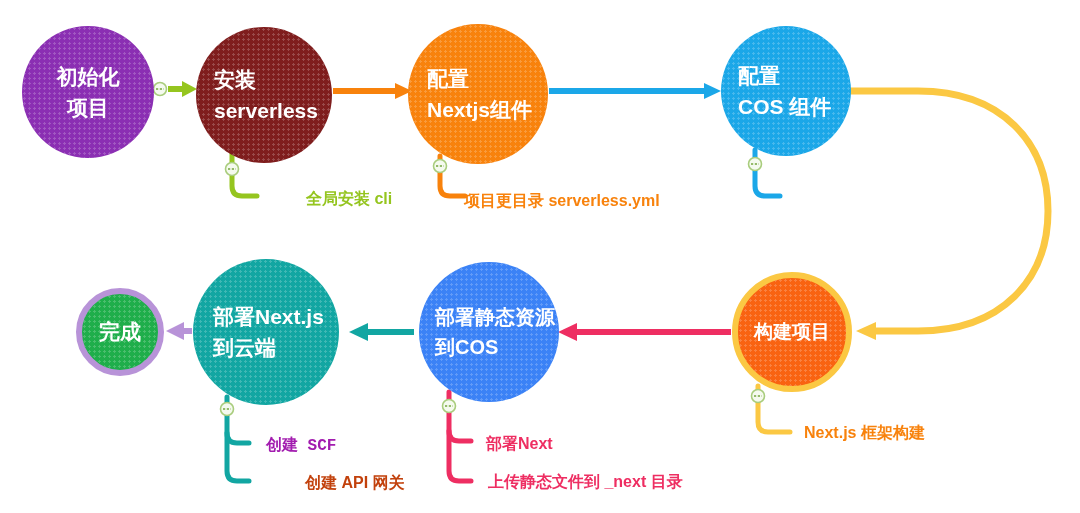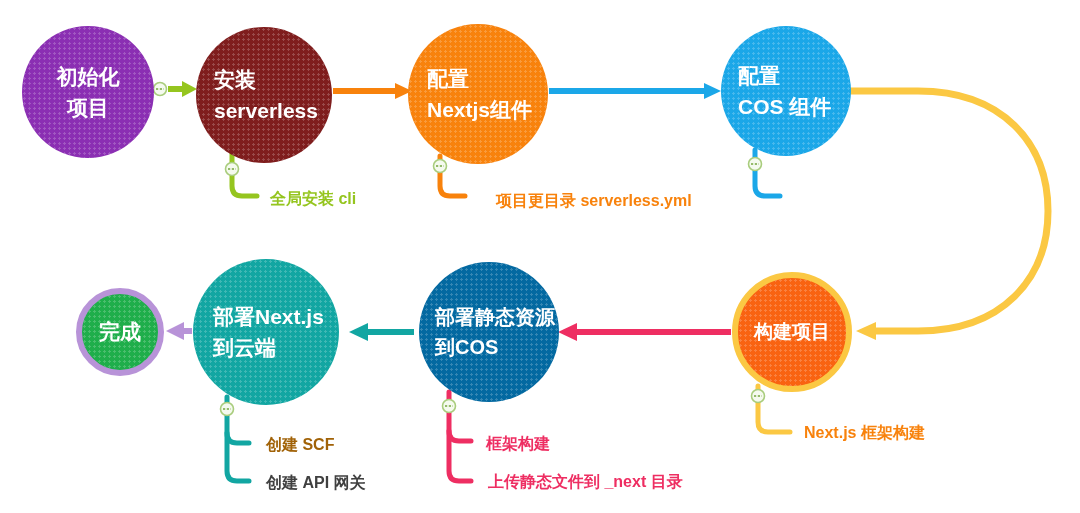--- a/index.html
+++ b/index.html
@@ -26,21 +26,21 @@
   #n-install   { left:196px; top:27px;  width:136px; height:136px; font-size:21px; line-height:31px; padding-left:18px; }
   #n-nextjs    { left:408px; top:24px;  width:140px; height:140px; font-size:21px; line-height:31px; padding-left:19px; }
   #n-cos       { left:721px; top:26px;  width:130px; height:130px; font-size:21px; line-height:31px; padding-left:17px; }
   #n-build     { left:732px; top:272px; width:120px; height:120px; font-size:19px; border:6px solid; }
   #n-static    { left:419px; top:262px; width:140px; height:140px; font-size:20px; line-height:30px; padding-left:16px; }
   #n-deploy    { left:193px; top:259px; width:146px; height:146px; font-size:21px; line-height:31px; padding-left:20px; }
   #n-done      { left:76px;  top:288px; width:88px;  height:88px;  font-size:21px; border:6px solid; }
 
   .ann { position:absolute; font-size:16px; font-weight:bold; white-space:nowrap; z-index:2; }
   #a-cli        { left:270px; top:189px; }
-  #a-root       { left:496px; top:191px; }
+  #a-root       { left:464px; top:191px; }
   #a-cosyml     { left:794px; top:189px; }
   #a-framebuild { left:804px; top:423px; }
   #a-bucket     { left:486px; top:434px; }
   #a-upload     { left:488px; top:472px; }
   #a-scf        { left:266px; top:435px; }
   #a-gateway    { left:266px; top:473px; }
 </style>
 </head>
 <body>
 
@@ -147,35 +147,35 @@
 
   <div class="node" id="n-cos" style="background-color: rgb(27, 167, 232);">
     <span class="nline">配置</span>
     <span class="nline">COS 组件</span>
   </div>
 
   <div class="node centered" id="n-build" style="background-color: rgb(249, 99, 17); border-color: rgb(251, 200, 67);">
     <span class="nline">构建项目</span>
   </div>
 
-  <div class="node" id="n-static" style="background-color: #0369a1;">
+  <div class="node" id="n-static" style="background-color: #3b82f6;">
     <span class="nline">部署静态资源</span>
     <span class="nline">到COS</span>
   </div>
 
   <div class="node centered" id="n-done" style="background-color: rgb(31, 174, 75); border-color: rgb(184, 147, 216);">
     <span class="nline">完成</span>
   </div>
 
   <div class="node" id="n-deploy" style="background-color: rgb(18, 166, 162);">
     <span class="nline">部署Next.js</span>
     <span class="nline">到云端</span>
   </div>
 
-  <div class="ann" id="a-cli" style="color: rgb(149, 197, 31);">全局安装 cli</div>
+  <div class="ann" id="a-cli" style="color: rgb(149, 197, 31); margin-left: 36px;">全局安装 cli</div>
   <div class="ann" id="a-root" style="color: rgb(248, 130, 12);">项目更目录 serverless.yml</div>
   <div class="ann" id="a-framebuild" style="color: rgb(248, 130, 12);">Next.js 框架构建</div>
-  <div class="ann" id="a-bucket" style="color: rgb(238, 46, 98);">框架构建</div>
+  <div class="ann" id="a-bucket" style="color: rgb(238, 46, 98);">部署Next</div>
   <div class="ann" id="a-upload" style="color: rgb(238, 46, 98);">上传静态文件到 _next 目录</div>
-  <div class="ann" id="a-scf" style="color: #a16207;">创建 SCF</div>
-  <div class="ann" id="a-gateway" style="color: #404040;">创建 API 网关</div>
+  <div class="ann" id="a-scf" style="color: #a21caf; font-family: Liberation Mono, monospace;">创建 SCF</div>
+  <div class="ann" id="a-gateway" style="color: #c2410c; margin-left: 39px;">创建 API 网关</div>
 
 </div>
 
 </body></html>

